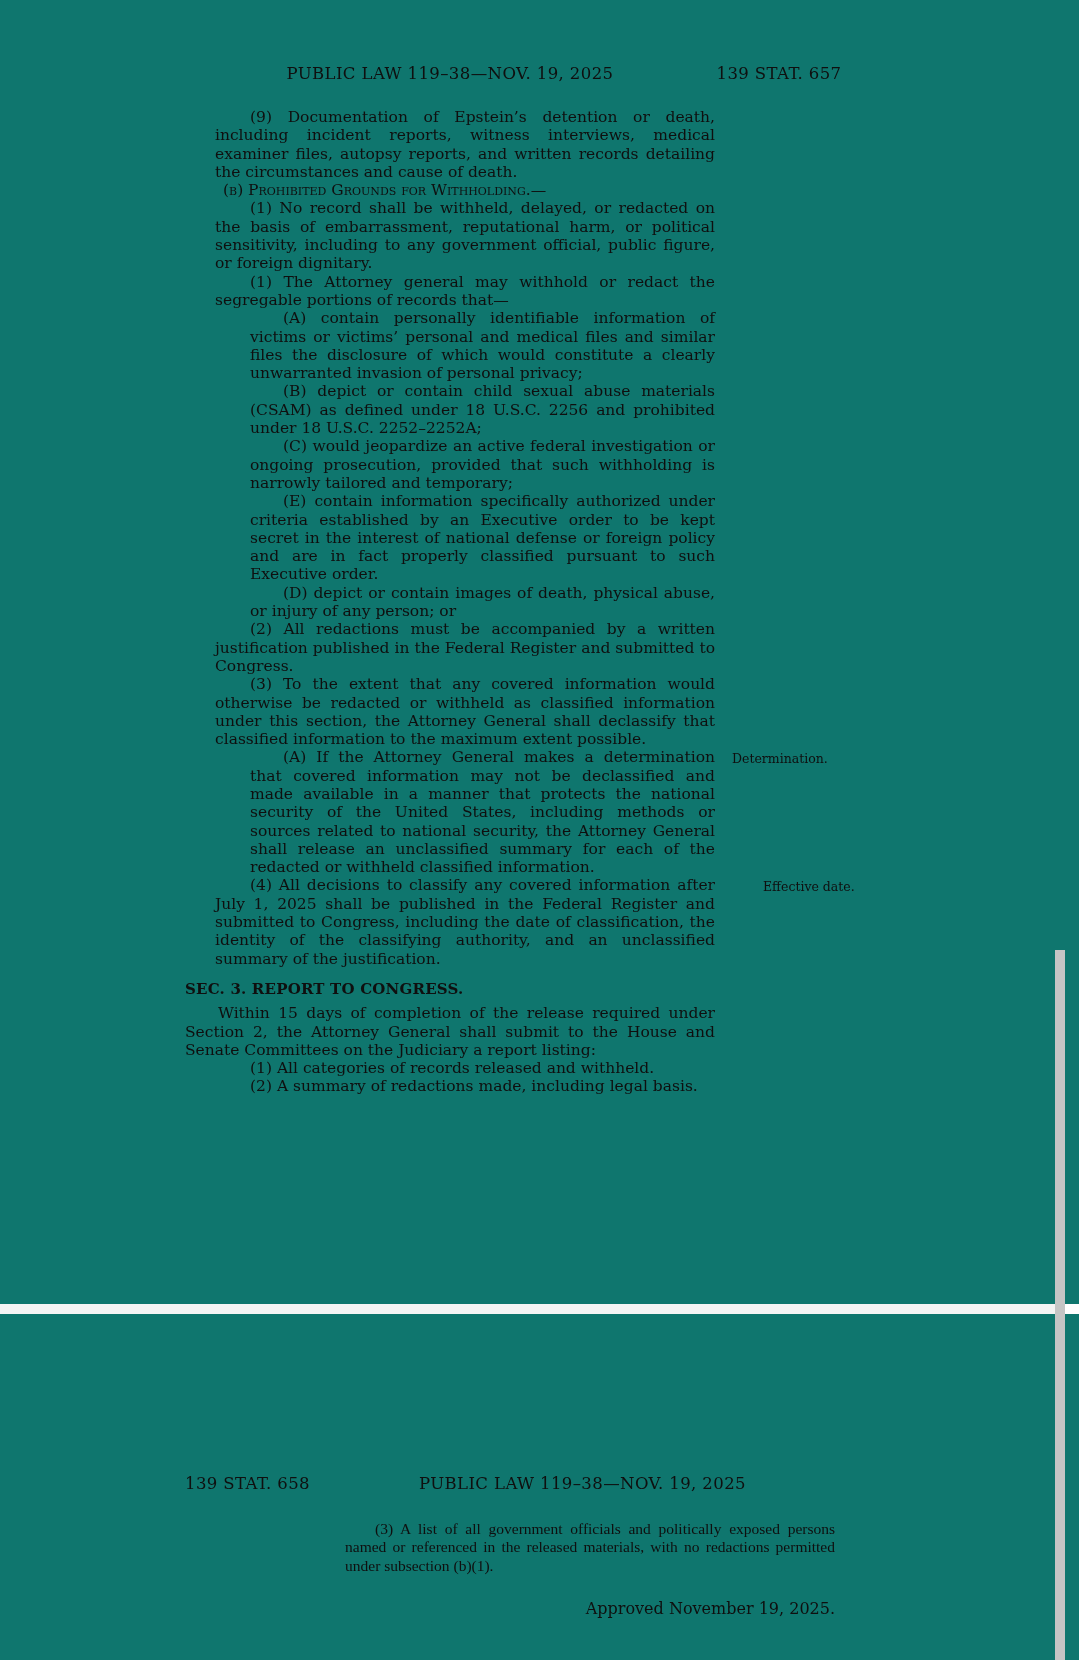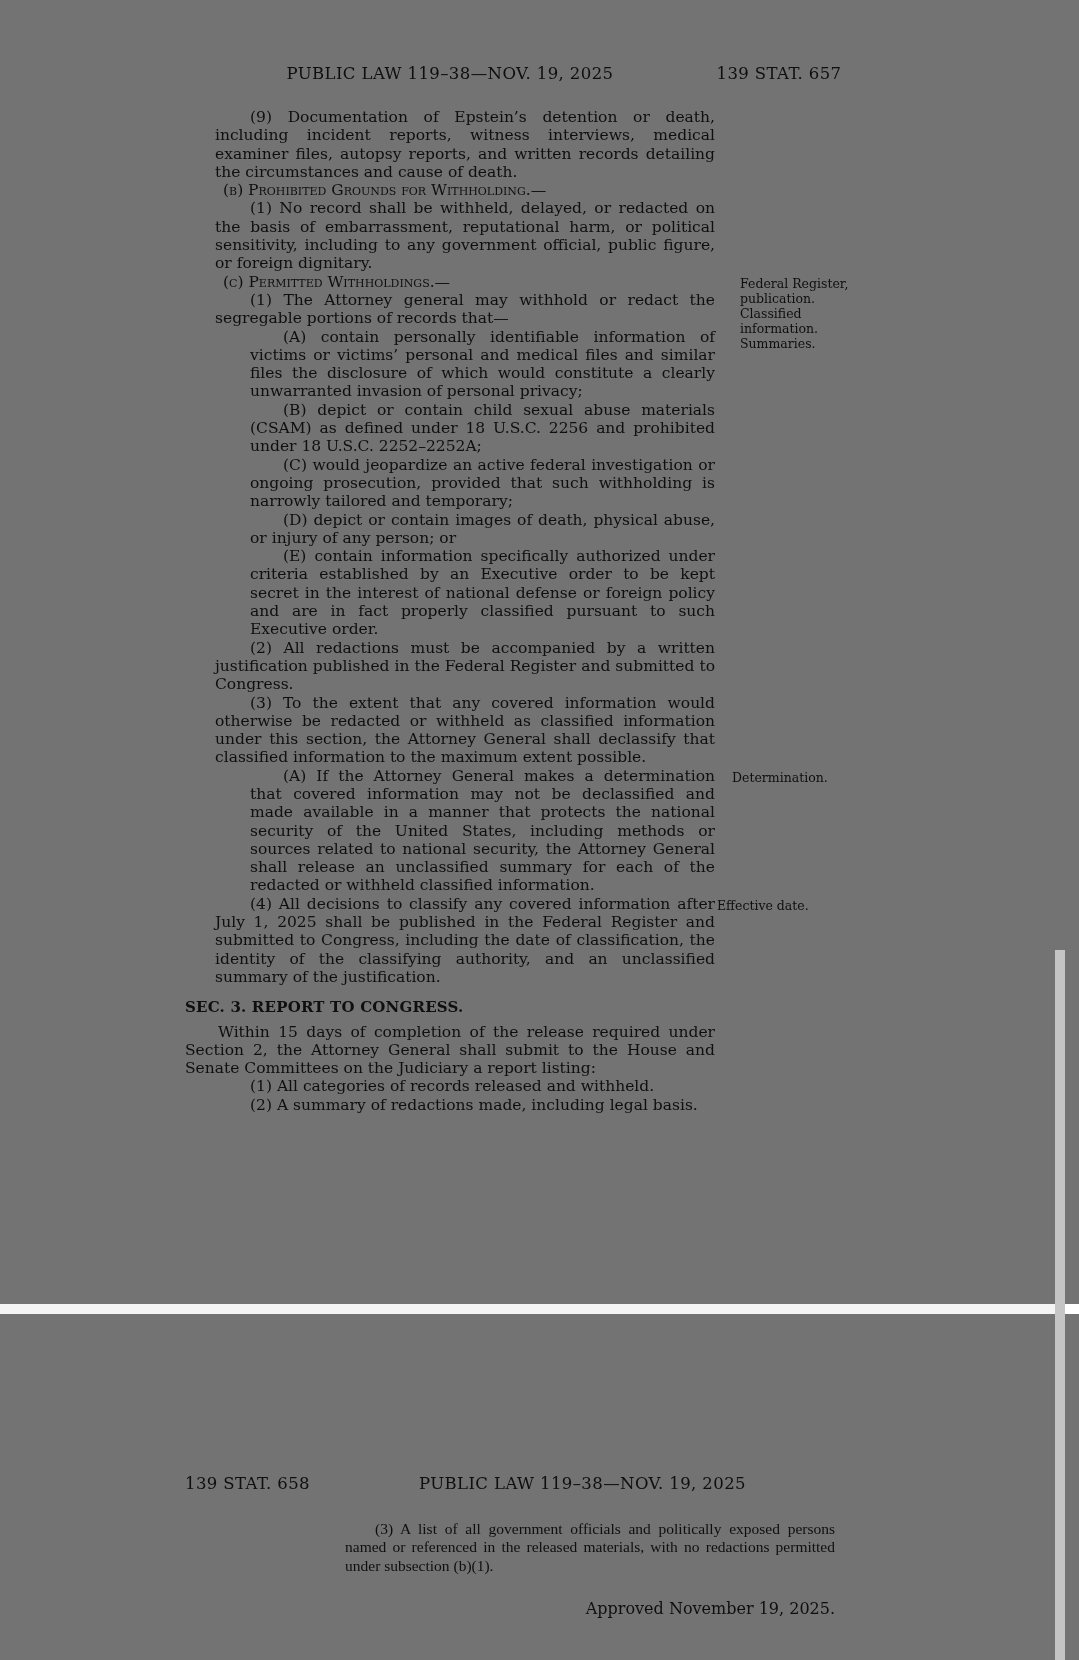--- a/index.html
+++ b/index.html
@@ -6,21 +6,21 @@
   html,body { width:1079px; height:1660px; }
   body {
     background:#ffffff;
     font-family:"DejaVu Serif","Liberation Serif",serif;
     color:#0f0f0f;
     position:relative;
     overflow:hidden;
   }
   .top-hairline { position:absolute; left:33px; top:0; width:1031px; height:1px; background:#e3e3e3; }
 
-  .page { position:relative; background:#737373; }
+  .page { position:relative; background:#0f766e; }
   .page-1 { height:1304px; }
   .page-gap { height:10px; width:1055px; background:#f4f4f4; }
   .page-2 { height:346px; }
 
   
   .block-1 { position:absolute; left:185px; top:64px; width:530px; }
   .running-head {
     position:relative; width:530px; height:22px;
     font-size:16.5px; letter-spacing:0.4px; white-space:nowrap;
     text-align:center; margin-bottom:22px;
@@ -41,21 +41,21 @@
     text-indent:0; margin:12px 0 6px 0; text-align:left;
   }
 
   .margin-note {
     position:absolute; display:block; top:3px; width:110px;
     font-size:12.5px; line-height:15.2px;
     font-variant:normal; font-weight:normal;
     text-indent:0; text-align:left; white-space:normal;
   }
   .note-at-subsec { left:517px; }
-  .note-at-lvl1 { left:502px; }
+  .note-at-lvl1 { left:548px; }
   .note-at-lvl2 { left:482px; }
 
   
   .block-2 { position:absolute; left:330px; top:160px; width:505px; }
   .running-head-2 {
     position:relative; width:505px; height:22px;
     font-size:16.5px; letter-spacing:0.4px; white-space:nowrap;
     text-align:center; margin-bottom:24px;
   }
   .running-head-2 .stat-left {
@@ -80,30 +80,26 @@
 
     <div class="running-head">
       <span>PUBLIC LAW 119–38—NOV. 19, 2025</span>
       <span class="stat-right">139 STAT. 657</span>
     </div>
 
     <div class="body-text">
       <p class="p-lvl1">(9) Documentation of Epstein’s detention or death, including incident reports, witness interviews, medical examiner files, autopsy reports, and written records detailing the circumstances and cause of death.</p>
       <p class="p-subsec">(b) Prohibited Grounds for Withholding.—</p>
       <p class="p-lvl1">(1) No record shall be withheld, delayed, or redacted on the basis of embarrassment, reputational harm, or political sensitivity, including to any government official, public figure, or foreign dignitary.</p>
-      <p class="p-subsec">
-        <span>(c) Permitted Withholdings.—</span>
-        <span class="margin-note note-at-subsec">Federal Register, publication. Classified information. Summaries.</span>
-      </p>
       <p class="p-lvl1">(1) The Attorney general may withhold or redact the segregable portions of records that—</p>
       <p class="p-lvl2">(A) contain personally identifiable information of victims or victims’ personal and medical files and similar files the disclosure of which would constitute a clearly unwarranted invasion of personal privacy;</p>
       <p class="p-lvl2">(B) depict or contain child sexual abuse materials (CSAM) as defined under 18 U.S.C. 2256 and prohibited under 18 U.S.C. 2252–2252A;</p>
       <p class="p-lvl2">(C) would jeopardize an active federal investigation or ongoing prosecution, provided that such withholding is narrowly tailored and temporary;</p>
+      <p class="p-lvl2">(E) contain information specifically authorized under criteria established by an Executive order to be kept secret in the interest of national defense or foreign policy and are in fact properly classified pursuant to such Executive order.</p>
       <p class="p-lvl2">(D) depict or contain images of death, physical abuse, or injury of any person; or</p>
-      <p class="p-lvl2">(E) contain information specifically authorized under criteria established by an Executive order to be kept secret in the interest of national defense or foreign policy and are in fact properly classified pursuant to such Executive order.</p>
       <p class="p-lvl1">(2) All redactions must be accompanied by a written justification published in the Federal Register and submitted to Congress.</p>
       <p class="p-lvl1">(3) To the extent that any covered information would otherwise be redacted or withheld as classified information under this section, the Attorney General shall declassify that classified information to the maximum extent possible.</p>
       <p class="p-lvl2">
         <span>(A) If the Attorney General makes a determination that covered information may not be declassified and made available in a manner that protects the national security of the United States, including methods or sources related to national security, the Attorney General shall release an unclassified summary for each of the redacted or withheld classified information.</span>
         <span class="margin-note note-at-lvl2">Determination.</span>
       </p>
       <p class="p-lvl1">
         <span>(4) All decisions to classify any covered information after July 1, 2025 shall be published in the Federal Register and submitted to Congress, including the date of classification, the identity of the classifying authority, and an unclassified summary of the justification.</span>
         <span class="margin-note note-at-lvl1">Effective date.</span>
       </p>

